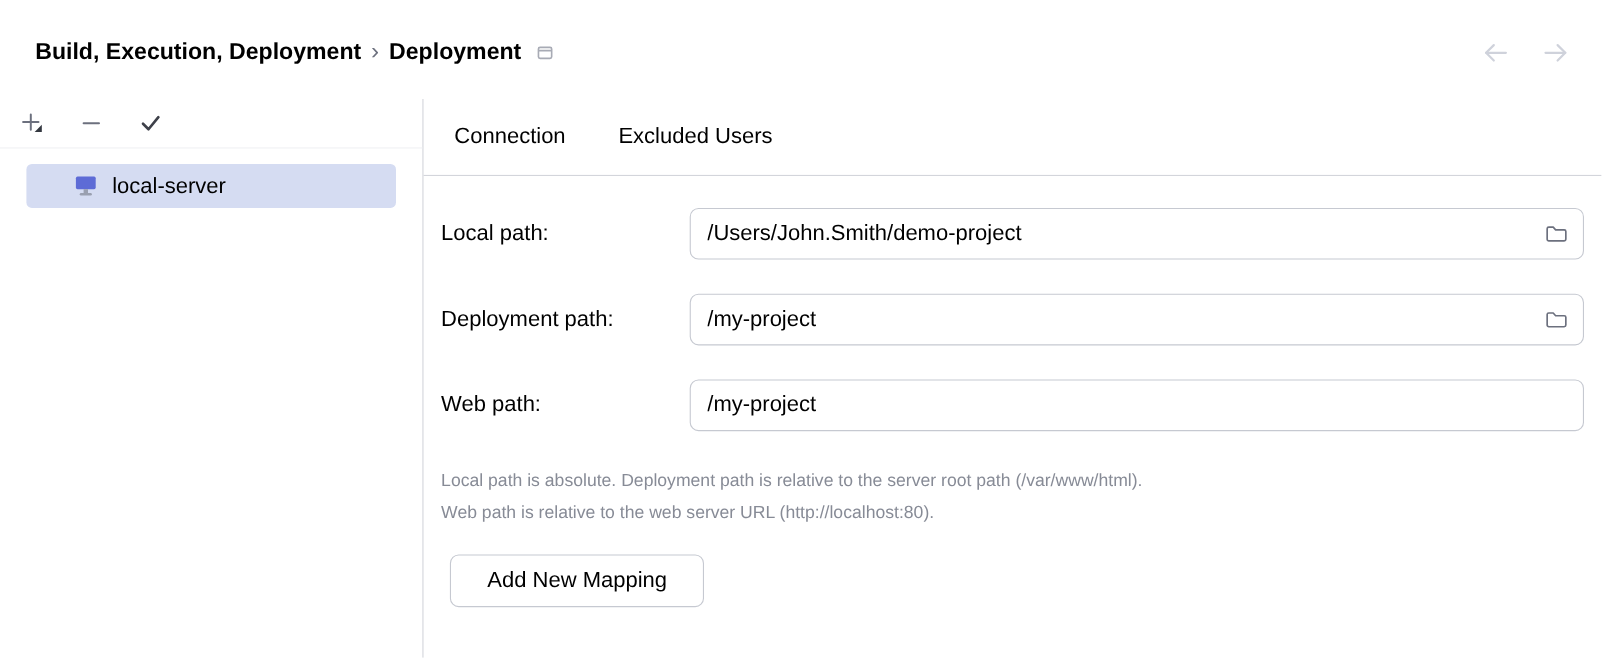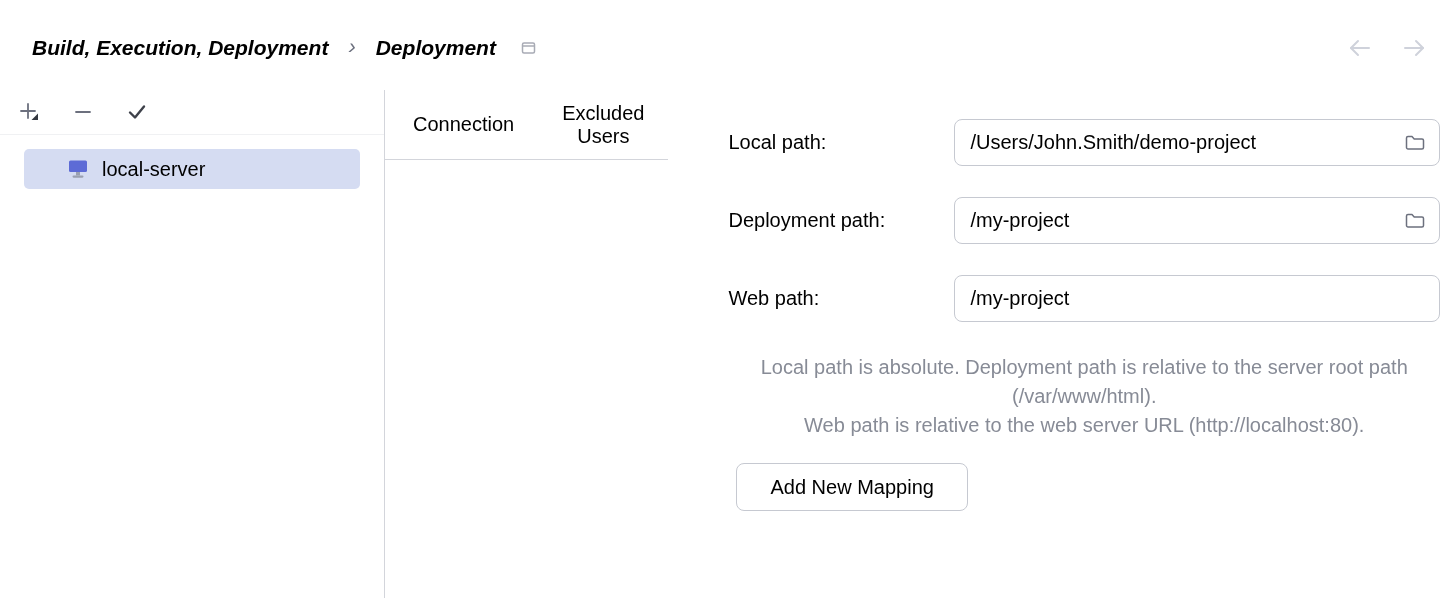--- a/index.html
+++ b/index.html
@@ -16,21 +16,21 @@
     background:#ffffff;color:#000000;
     font-family:"Liberation Sans","DejaVu Sans",sans-serif;
   }
   .app{width:1456px;height:598px;display:flex;flex-direction:column;}
 
   
   .header{
     height:90px;flex:0 0 90px;display:flex;align-items:center;
     padding:6px 26px 0 32px;
   }
-  .breadcrumb{display:flex;align-items:center;gap:20px;font-size:21px;font-weight:700;font-style:italic;}
+  .breadcrumb{display:flex;align-items:center;gap:9px;font-size:21px;font-weight:700;}
   .crumb{white-space:nowrap;}
   .crumb-sep{font-weight:400;font-size:22px;color:#6C707E;transform:translateY(-1px);}
   .dialog-icon{margin-left:4px;display:flex;align-items:center;}
   .nav-arrows{margin-left:auto;display:flex;gap:26px;align-items:center;}
   .nav-btn{width:30px;height:30px;display:flex;align-items:center;justify-content:center;background:none;border:none;padding:0;}
 
   
   .content{flex:1;display:flex;min-height:0;}
 
   
@@ -42,21 +42,21 @@
   .tool-btn{width:30px;height:30px;display:flex;align-items:center;justify-content:center;background:none;border:none;padding:0;border-radius:4px;}
   .tree{padding:14px 24px;}
   .tree-item{
     height:40px;display:flex;align-items:center;gap:12px;
     padding-left:42px;border-radius:5px;font-size:20px;color:#000;
   }
   .tree-item.selected{background:var(--selection);}
   .tree-item .icon{display:flex;align-items:center;}
 
   
-  .main{flex:1;display:flex;flex-direction:row;min-width:0;gap:44px;}
+  .main{flex:1;display:flex;flex-direction:column;min-width:0;}
   .tabs{
     height:70px;flex:0 0 70px;display:flex;align-items:stretch;
     padding-left:4px;border-bottom:1px solid var(--border);
   }
   .tab{
     position:relative;display:flex;align-items:center;
     padding:0 24px;font-size:20px;color:#000;background:none;border:none;
     font-family:inherit;
   }
   .tab.active::after{
@@ -73,21 +73,21 @@
     font-size:20px;font-family:inherit;color:#000;padding:0 48px 0 15px;
     background:#fff;outline:none;
   }
   .text-input.no-browse{padding-right:15px;}
   .browse-btn{
     position:absolute;right:10px;top:50%;transform:translateY(-50%);
     width:30px;height:30px;display:flex;align-items:center;justify-content:center;
     background:none;border:none;padding:0;
   }
 
-  .help{margin:5px 0 0 0;font-size:20px;line-height:29px;color:var(--help);text-align:center;}
+  .help{margin:5px 0 0 0;font-size:16px;line-height:29px;color:var(--help);}
   .add-btn{
     margin:23px 0 0 8px;height:48px;padding:12px 33px;
     border:1px solid var(--input-border);border-radius:8px;background:#fff;
     font-size:20px;font-family:inherit;color:#000;
   }
 </style>
 </head>
 <body>
 
 <div class="app">

